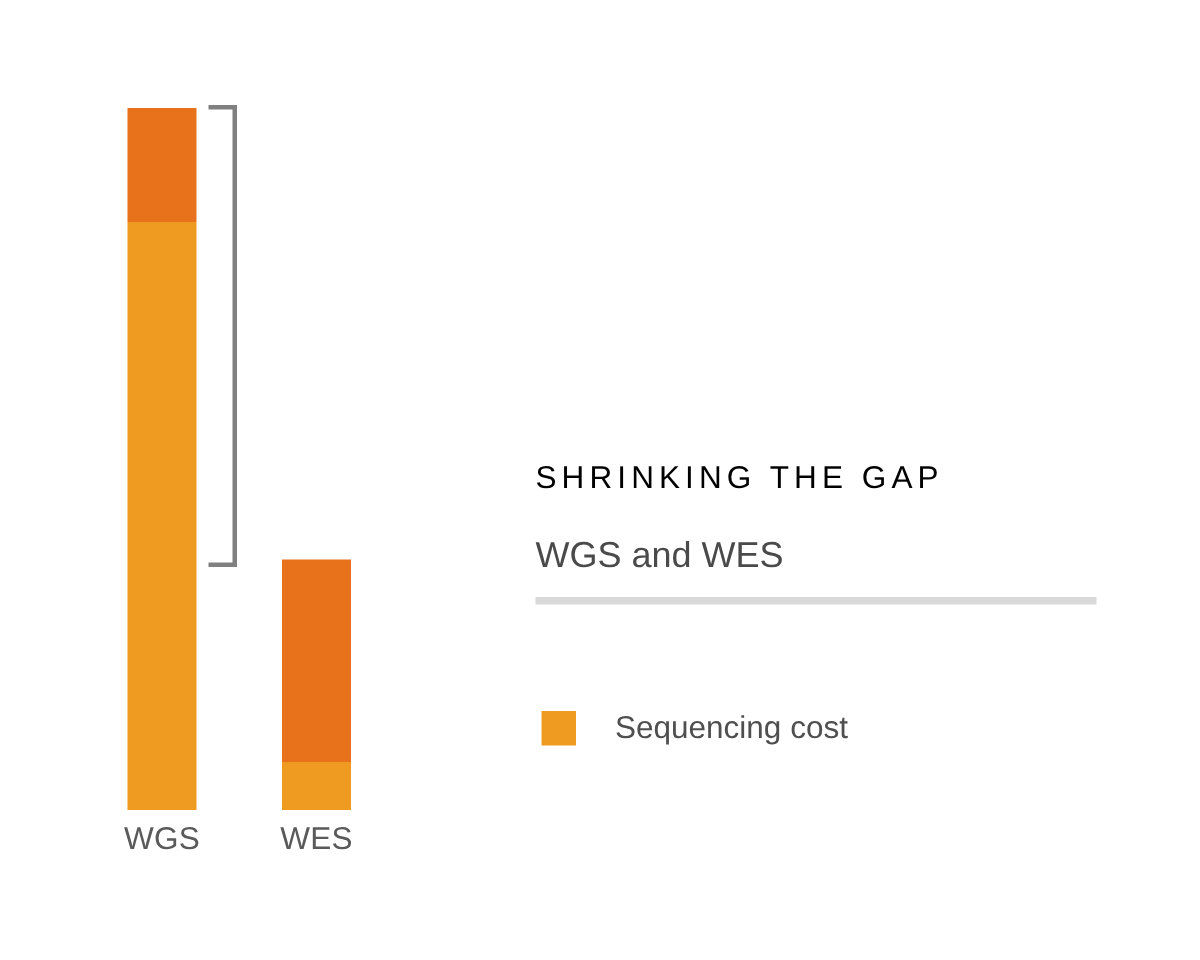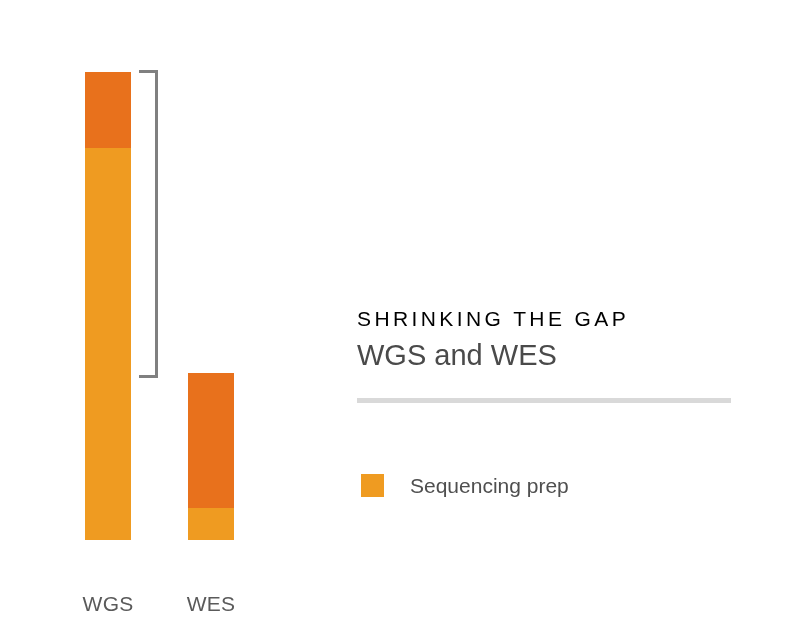--- a/index.html
+++ b/index.html
@@ -45,21 +45,20 @@
   .bar-label {
     position: absolute;
     width: 120px;
     left: -37px;
     top: 548px;
     text-align: center;
     font-size: 21px;
     color: #5a5a5a;
     letter-spacing: 0.2px;
     white-space: nowrap;
-    margin-top: 44px;
   }
 
   
   .bracket {
     position: absolute;
     left: 138px;
     top: 70px;
     width: 20px;
     height: 308px;
   }
@@ -90,22 +89,22 @@
   }
   .panel-title {
     font-size: 21px;
     letter-spacing: 3.4px;
     color: #000000;
     font-weight: 400;
     line-height: 28px;
     white-space: nowrap;
   }
   .panel-subtitle {
-    margin-top: 8px;
-    font-size: 29px;
+    margin-top: 24px;
+    font-size: 24px;
     color: #4a4a4a;
     font-weight: 400;
     line-height: 28px;
     white-space: nowrap;
   }
   .panel-divider {
     position: absolute;
     left: 0;
     top: 93px;
     width: 374px;
@@ -165,17 +164,17 @@
 
   <div class="info-panel">
     <div class="panel-title">SHRINKING THE GAP</div>
     <div class="panel-subtitle">WGS and WES</div>
     <div class="panel-divider"></div>
   </div>
 
   <div class="legend">
     <div class="legend-row">
       <span class="legend-swatch" style="background:#ef9b21;"></span>
-      <span class="legend-label">Sequencing prep</span>
+      <span class="legend-label">Sequencing cost</span>
     </div>
   </div>
 
 </div>
 
 </body></html>

